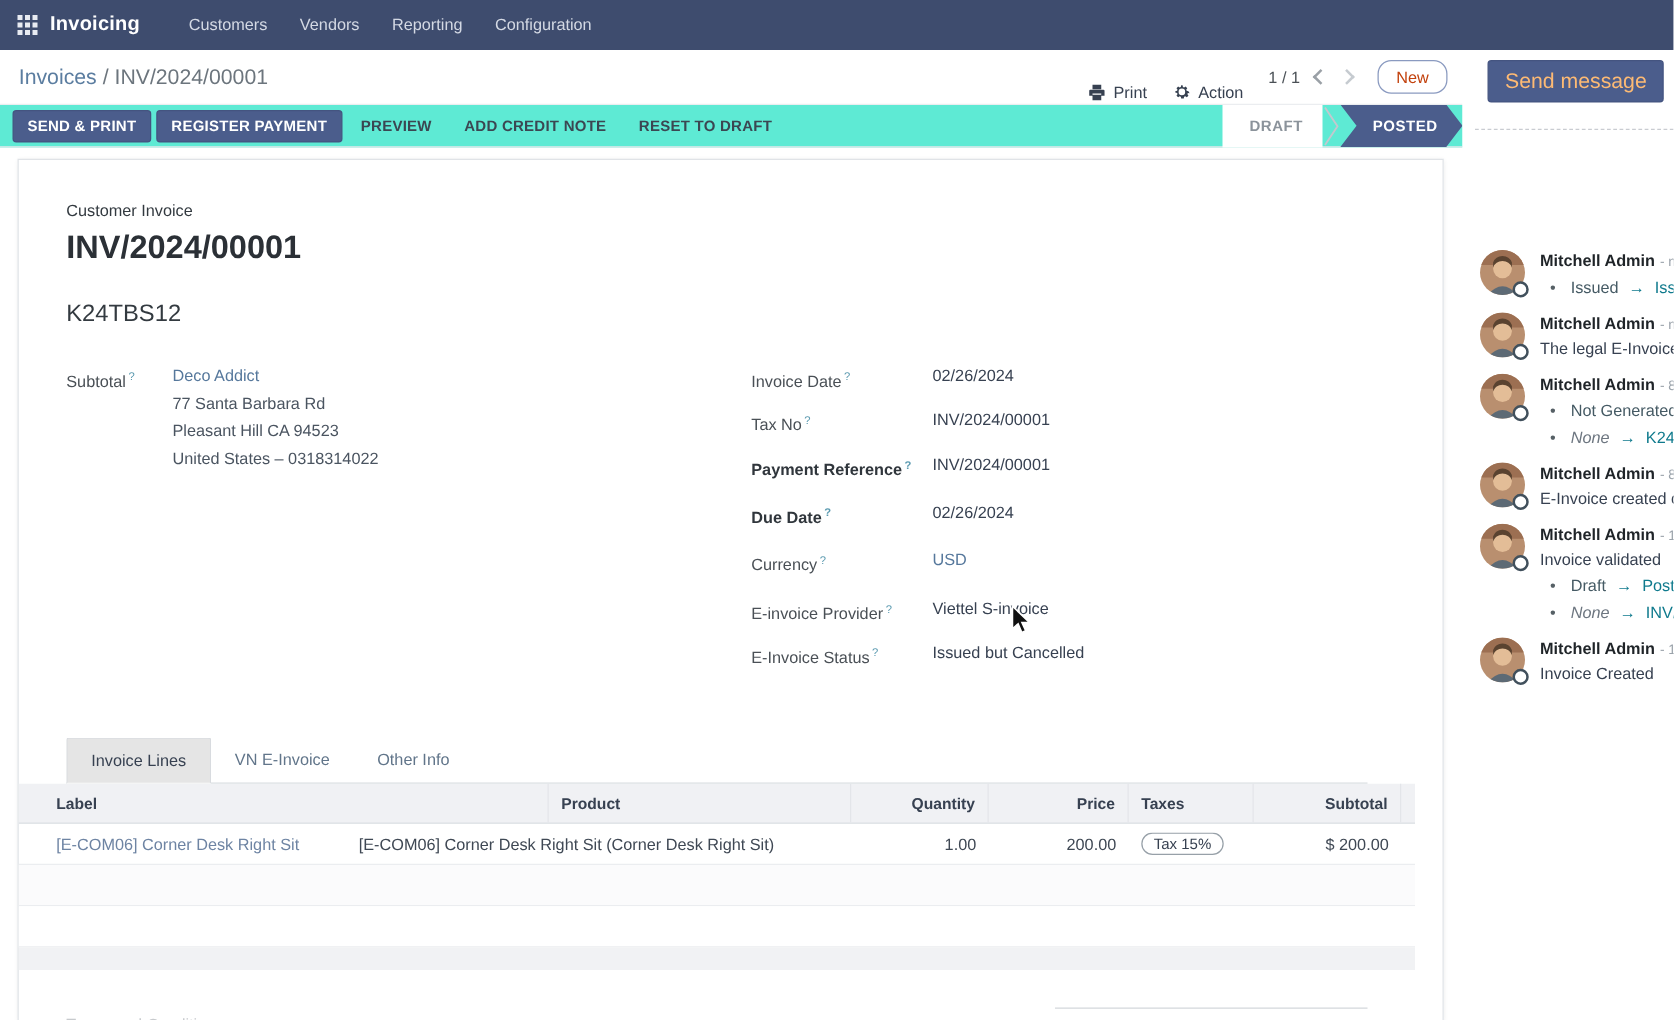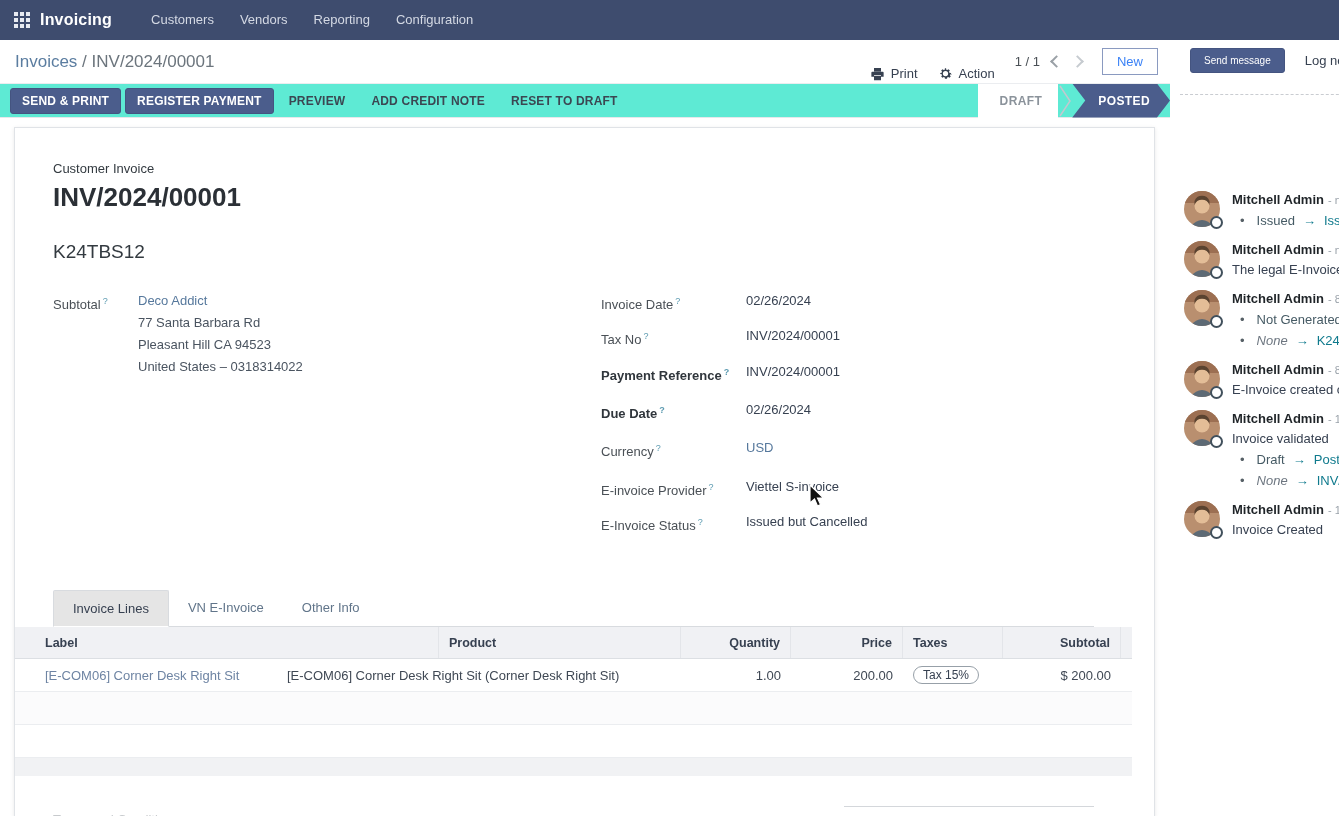--- a/index.html
+++ b/index.html
@@ -21,21 +21,21 @@
   .control-panel { height:44px; display:flex; align-items:center; justify-content:space-between; padding:0 12px 0 15px; border-bottom:1px solid #ebedf0; }
   .breadcrumb { font-size:17px; }
   .breadcrumb .bc-link { color:#5b7da0; cursor:pointer; }
   .breadcrumb .bc-sep, .breadcrumb .bc-current { color:#6c757d; }
   .cp-right { display:flex; align-items:center; gap:20px; }
   .cp-btn { display:flex; align-items:center; gap:6px; color:#374151; font-size:13px; cursor:pointer;margin-top:24px; }
   .pager { display:flex; align-items:center; gap:12px; color:#4a5056; font-size:13px; }
   .chev { width:9px; height:9px; border-right:2px solid #9aa0a6; border-top:2px solid #9aa0a6; display:inline-block; cursor:pointer; }
   .chev.left { transform:rotate(-135deg); }
   .chev.right { transform:rotate(45deg); border-color:#c6cbd0; }
-  .btn-new { border:1px solid #8a9ac0; background:#fff; color:#3b82f6; font-size:13px; padding:5px 14px; border-radius:0; cursor:pointer; }
+  .btn-new { border:1px solid #8a9ac0; background:#fff; color:#c2410c; font-size:13px; padding:5px 14px; border-radius:11px; cursor:pointer; }
 
   .statusbar-row { height:34px; display:flex; align-items:center; justify-content:space-between; background:#5eead4; border-bottom:1px solid #e6e8eb; padding-left:10px; }
   .sb-left { display:flex; align-items:center; gap:4px; }
   .btn-primary { background:#4b5d8c; color:#fff; border:1px solid #445480; font-size:12px; font-weight:700; letter-spacing:.2px; padding:5px 11px; border-radius:3px; cursor:pointer; }
   .btn-flat { background:transparent; border:none; color:#3b4752; font-size:12px; font-weight:700; letter-spacing:.2px; padding:5px 11px; cursor:pointer; }
   .steps { display:flex; align-items:stretch; height:34px; }
   .step-draft { display:flex; align-items:center; padding:0 16px 0 22px; color:#8b939b; font-size:12px; font-weight:600; letter-spacing:.4px; cursor:pointer; background:#fff; }
   .step-posted { display:flex; align-items:center; background:#4b5d8c; color:#fff; font-size:12px; font-weight:700; letter-spacing:.4px; padding:0 20px 0 26px; cursor:pointer;
     clip-path:polygon(0 0, calc(100% - 13px) 0, 100% 50%, calc(100% - 13px) 100%, 0 100%, 13px 50%); }
 
@@ -89,21 +89,21 @@
   .terms { color:#c7cacd; font-size:13px; margin-top:6px; cursor:pointer; }
   .totals { width:250px; border-top:1px solid #d4d7db; padding-top:7px; }
   .tot-row { display:flex; justify-content:flex-end; align-items:baseline; margin-bottom:5px; }
   .tot-label { color:#374151; text-align:right; }
   .tot-val { width:100px; text-align:right; color:#374151; }
   .tot-val.bold { font-weight:700; color:#26292c; }
 
   
   .chatter { position:absolute; left:1170px; top:40px; width:380px; height:776px; background:#fff; }
   .chatter-top { display:flex; align-items:center; padding:8px 0 0 20px; }
-  .btn-send { background:#4b5d8c; color:#ffffff; border:1px solid #445480; border-radius:3px; font-size:10px; padding:6px 13px; cursor:pointer; }
+  .btn-send { background:#4b5d8c; color:#fdba74; border:1px solid #445480; border-radius:3px; font-size:17px; padding:6px 13px; cursor:pointer; }
   .log-note { margin-left:20px; color:#374151; font-size:13px; white-space:nowrap; cursor:pointer; }
   .chatter-dash { border-top:1px dashed #c9ccd1; margin:21px 0 0 10px; }
   .messages { margin-top:96px; padding-left:14px; }
   .msg { display:flex; margin-bottom:13px; }
   .avatar-wrap { position:relative; width:36px; height:36px; flex-shrink:0; margin-right:12px; }
   .badge { position:absolute; right:-3px; bottom:-2px; width:13px; height:13px; border-radius:50%; background:#fff; border:2.5px solid #41505c; }
   .msg-body { padding-top:1px; }
   .msg-head { white-space:nowrap; }
   .msg-author { font-weight:700; color:#1f2428; font-size:13px; }
   .msg-time { color:#9aa2aa; font-size:11px; margin-left:4px; }

